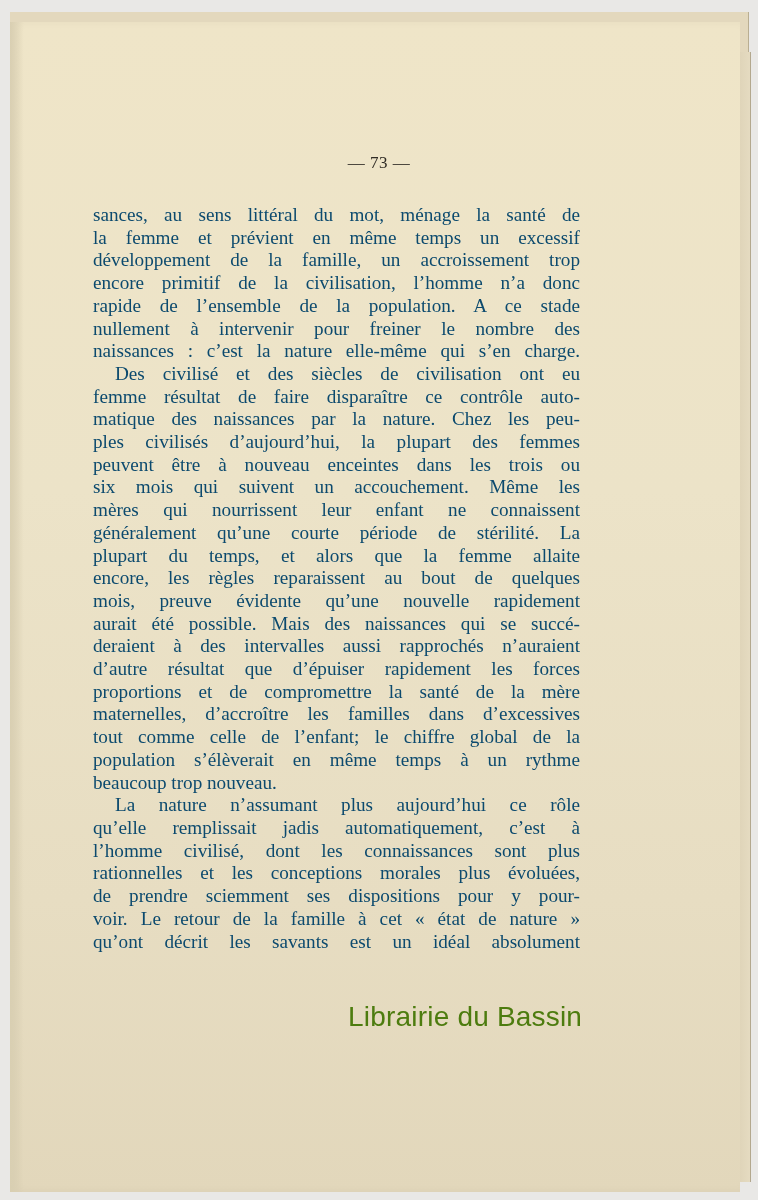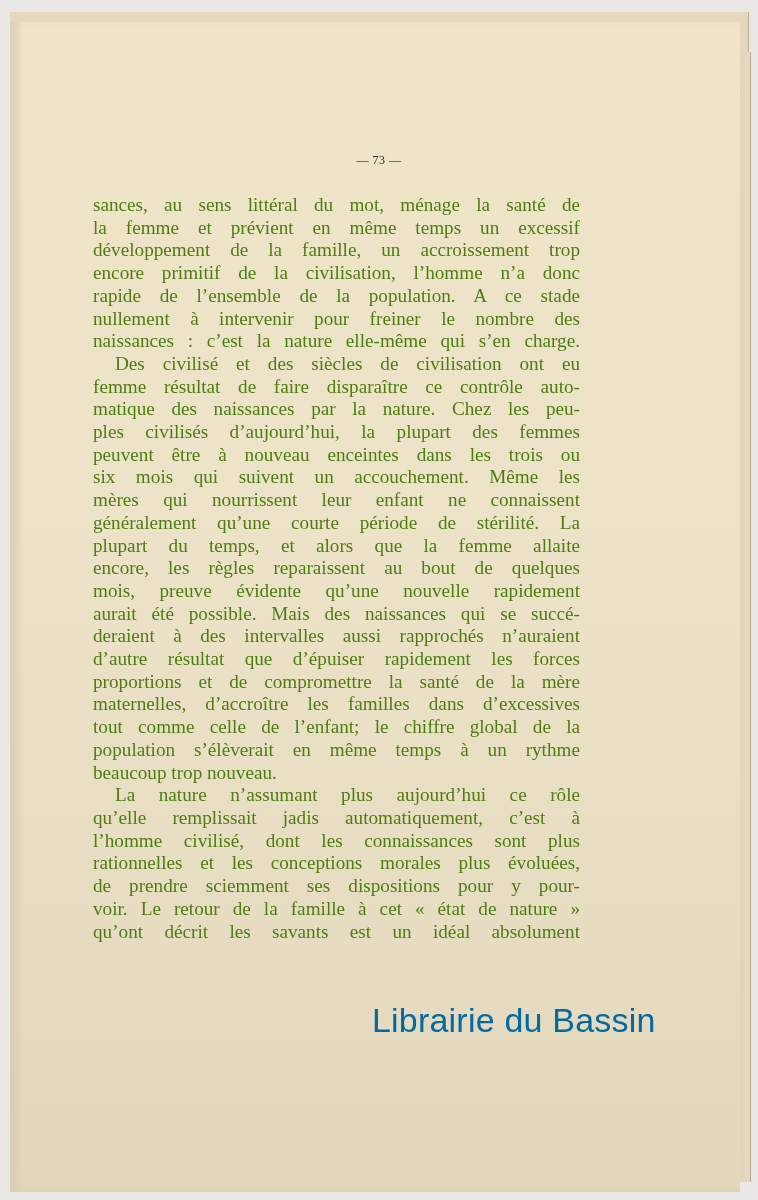--- a/index.html
+++ b/index.html
@@ -23,36 +23,36 @@
       background: linear-gradient(90deg, #ddd2b6, #e5dbc1);
       border-left: 1px solid #b5aa8f;
       border-right: 1px solid #b3a88e;
     }
     .spine-shadow {
       position: absolute; left: 0; top: 10px; width: 14px; height: 1170px;
       background: linear-gradient(90deg, #d9cfb2, rgba(233,227,204,0));
     }
     .page-number {
       position: absolute; left: 0; width: 758px; top: 153px; text-align: center;
-      font-size: 12px; color: #2f2b25; letter-spacing: 0.5px;
+      font-size: 17px; color: #2f2b25; letter-spacing: 0.5px;
     }
     .text-block {
-      position: absolute; left: 93px; top: 194px; width: 487px;
-      font-size: 19.2px; line-height: 22.7px; color: #4d7c0f;
+      position: absolute; left: 93px; top: 204px; width: 487px;
+      font-size: 19.2px; line-height: 22.7px; color: #0c4a6e;
     }
     .line {
       display: block; white-space: nowrap;
       text-align: justify; text-align-last: justify;
     }
     .line.indent { padding-left: 22px; }
     .line.last { text-align-last: left; }
     .watermark {
-      position: absolute; left: 372px; top: 1001px;
+      position: absolute; left: 348px; top: 1001px;
       font-family: "Liberation Sans", "DejaVu Sans", sans-serif;
-      font-size: 34px; color: #0369a1; letter-spacing: 0.2px;
+      font-size: 28px; color: #4d7c0f; letter-spacing: 0.2px;
     }
   </style>
 </head>
 <body>
 
 <div class="page-stack">
   <div class="page-edge"></div>
   <div class="page"></div>
   <div class="spine-shadow"></div>
 </div>

